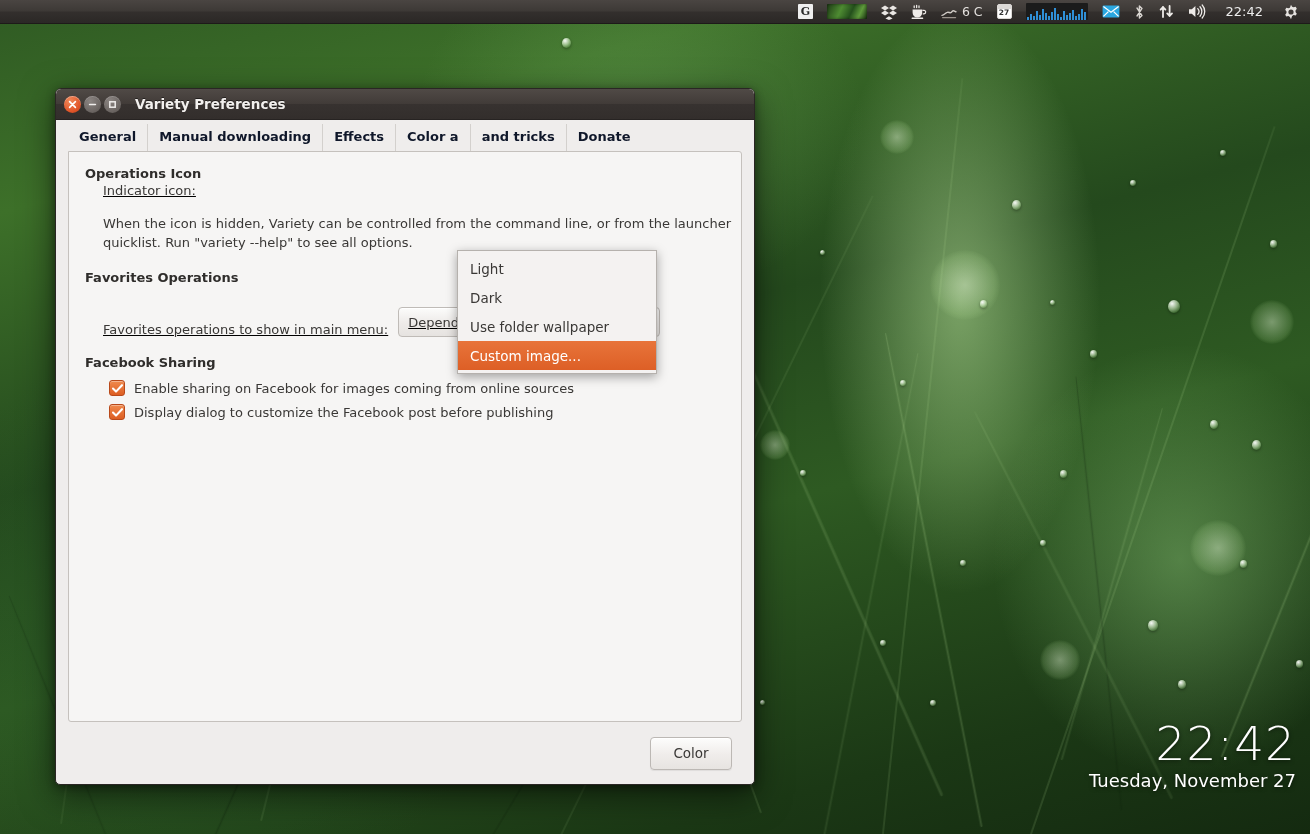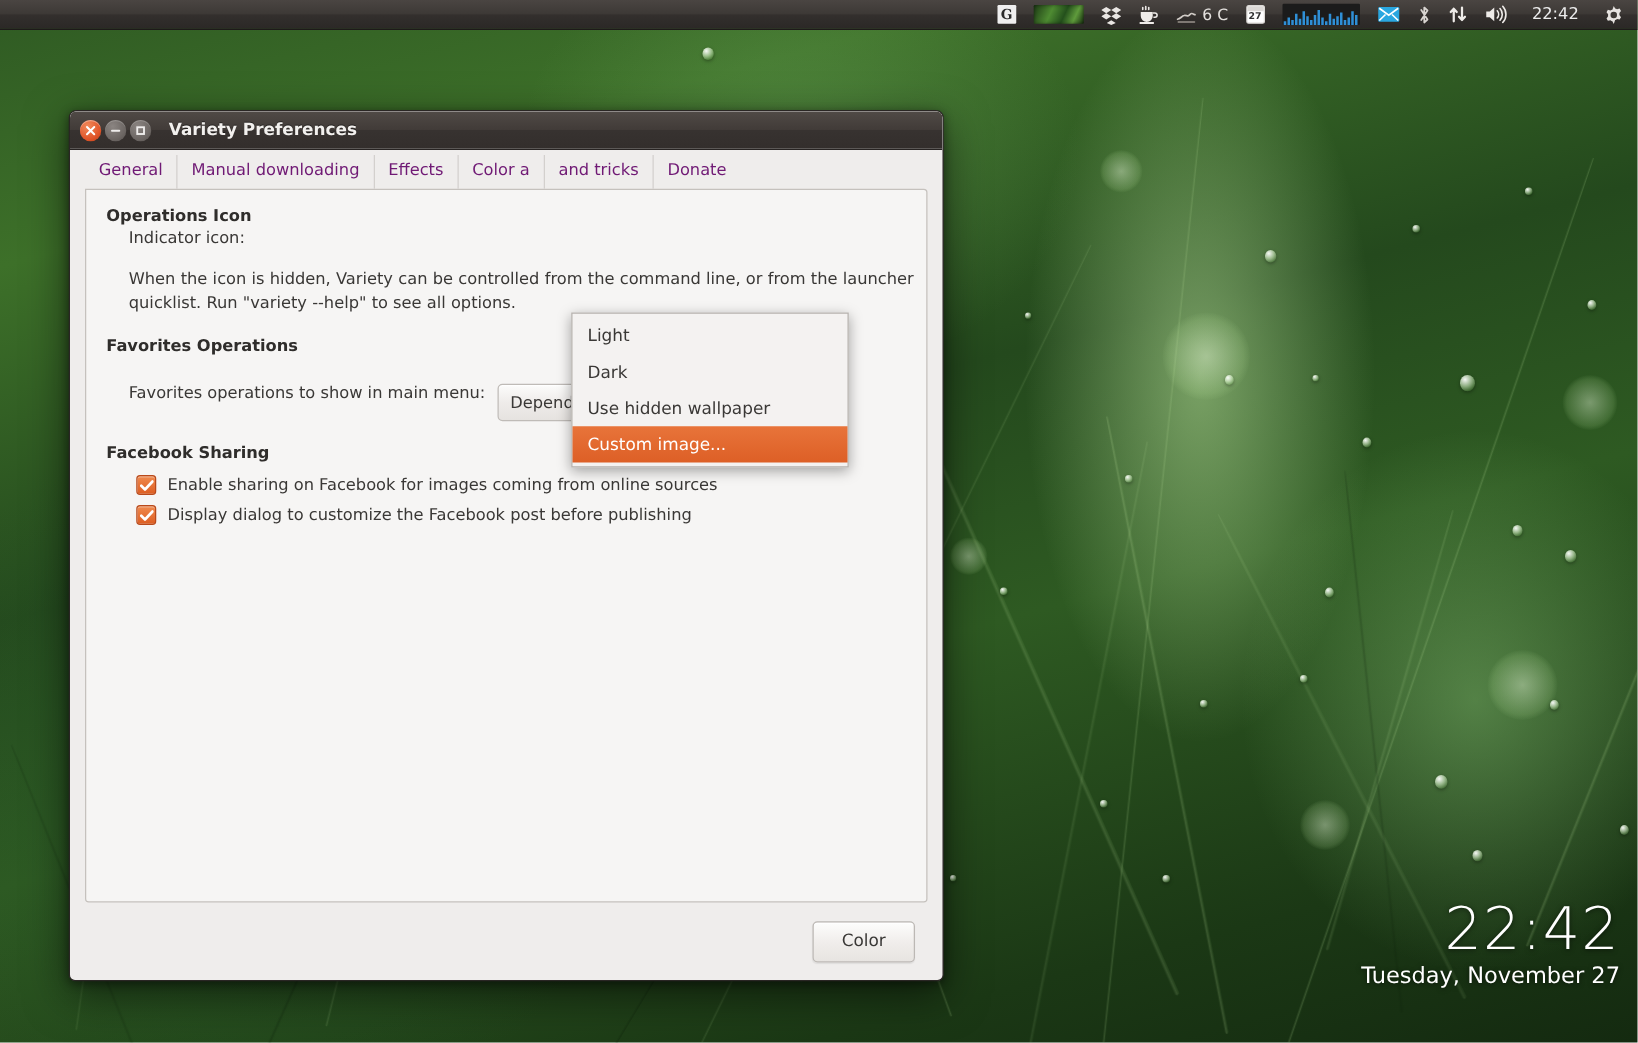--- a/index.html
+++ b/index.html
@@ -126,36 +126,37 @@
   }
 
   #winbody { flex: 1; display: flex; flex-direction: column; padding: 0; position: relative; }
 
   
   #tabs {
     display: flex; align-items: flex-end; height: 28px;
     padding: 0 12px; margin-top: 3px; position: relative; z-index: 1;
   }
   .tab {
-    padding: 4px 11px 6px; font-size: 13px; color: #701a75;
+    padding: 4px 11px 6px; font-size: 13px; color: #0f172a;
     border-right: 1px solid #d3d0cd; line-height: 17px;
     white-space: nowrap;
+    font-weight: bold;
   }
   .tab:last-child { border-right: none; }
 
   #page {
     margin: 0 12px 0 12px; flex: 1;
     background: #f6f5f4;
     border: 1px solid #c5c1bd;
     border-radius: 0 3px 3px 3px;
     padding: 14px 16px;
     position: relative;
   }
   .sect-title { font-size: 13px; font-weight: bold; color: #2f2d2b; margin: 0 0 2px; }
-  .row { display: flex; align-items: flex-start; gap: 10px; margin-left: 18px; }
+  .row { display: flex; align-items: flex-end; gap: 10px; margin-left: 18px; text-decoration: underline; }
   .lbl { font-size: 13px; color: #3a3836; }
   .para {
     margin: 16px 0 0 18px; font-size: 13px; color: #3a3836;
     line-height: 19px; text-align: justify; width: 628px;
   }
   .gap { height: 18px; }
 
   .combo {
     height: 30px; min-width: 178px;
     background: linear-gradient(to bottom,#fcfcfb,#eeebe9 52%,#e6e3e0);
@@ -193,21 +194,21 @@
     width: 82px; height: 33px;
     background: linear-gradient(to bottom,#fdfdfc,#f0edeb 52%,#e7e4e1);
     border: 1px solid #bcb8b4; border-radius: 4px;
     font-size: 13.5px; color: #3a3836;
     display: flex; align-items: center; justify-content: center;
     box-shadow: inset 0 1px 0 rgba(255,255,255,.95), 0 1px 1px rgba(0,0,0,.07);
   }
 
   
   #menu {
-    position: absolute; left: 401px; top: 130px; width: 222px;
+    position: absolute; left: 401px; top: 130px; width: 200px;
     background: #f4f2f1;
     border: 1px solid #b5b1ad;
     box-shadow: 0 3px 10px rgba(0,0,0,.35);
     z-index: 50; padding: 3px 0;
   }
   .mi {
     height: 29px; display: flex; align-items: center;
     padding: 0 12px; font-size: 13.5px; color: #3a3836;
   }
   .mi.sel { background: linear-gradient(to bottom,#e8743a,#dd5f26); color: #fff; }
@@ -452,18 +453,18 @@
 
     </div>
 
     <div id="footer">
       <div id="closebtn">Color</div>
     </div>
 
     <div id="menu">
         <div class="mi">Light</div>
         <div class="mi">Dark</div>
-        <div class="mi">Use hidden wallpaper</div>
+        <div class="mi">Use folder wallpaper</div>
         <div class="mi sel">Custom image...</div>
       </div>
 
   </div>
 </div>
 
 </body></html>

